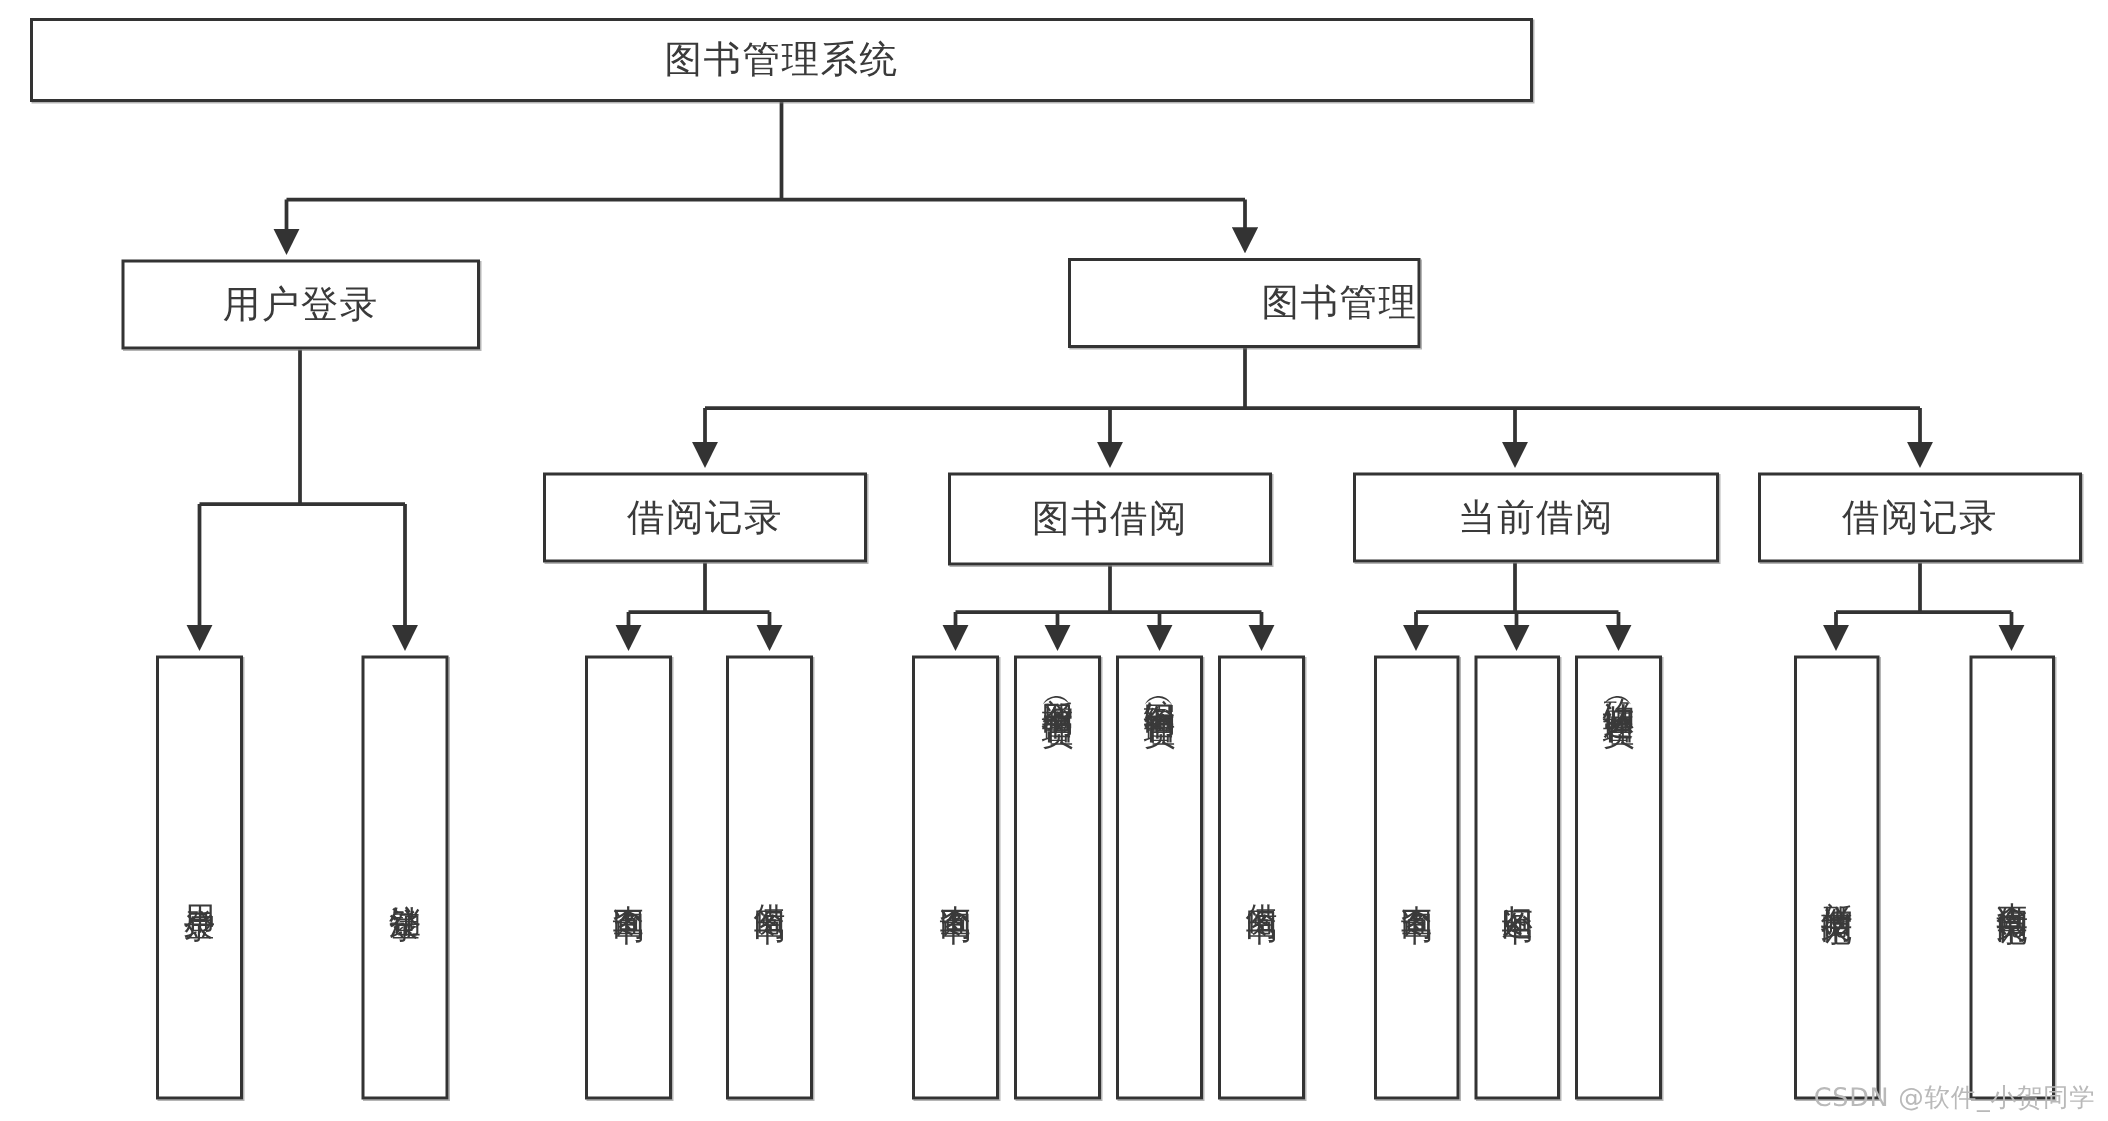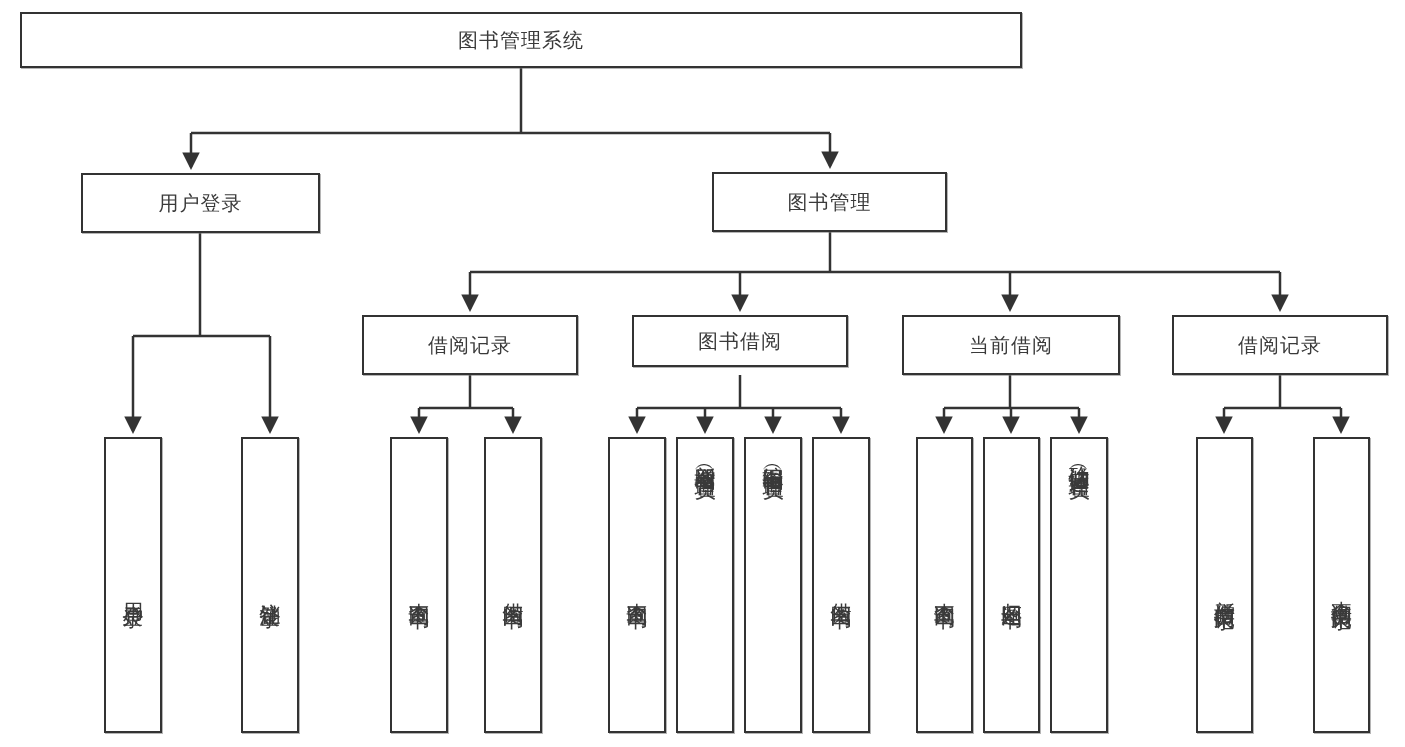--- a/index.html
+++ b/index.html
@@ -25,21 +25,21 @@
     box-sizing: border-box;
     background: #ffffff;
     border: 2px solid #333333;
     box-shadow: 1px 1px 0 0 rgba(120,120,120,0.55);
     display: flex;
     align-items: center;
     justify-content: center;
   }
   .node-label {
     color: #3a3a3a;
-    font-size: 20px;
+    font-size: 25px;
     line-height: 1.25;
     letter-spacing: 1px;
     white-space: nowrap;
     text-align: center;
   }
   .node-box.leaf {
     align-items: flex-start;
     padding-top: 10px;
   }
   .node-box.leaf .node-label {
@@ -132,31 +132,31 @@
     <path class="conn" d="M 1341 408 L 1341 431" marker-end="url(#arrow)"></path>
   </svg>
 
   <div class="node-box" style="left:20px; top:12px; width:1002px; height:56px;">
     <span class="node-label">图书管理系统</span>
   </div>
 
   <div class="node-box" style="left:81px; top:173px; width:239px; height:60px;">
     <span class="node-label">用户登录</span>
   </div>
-  <div class="node-box" style="left:712px; top:172px; width:235px; height:60px;">
+  <div class="node-box" style="left:712px; top:172px; width:235px; height:60px;justify-content:flex-end;">
     <span class="node-label">图书管理</span>
   </div>
 
   <div class="node-box" style="left:362px; top:315px; width:216px; height:60px;">
     <span class="node-label">借阅记录</span>
   </div>
-  <div class="node-box" style="left:632px; top:315px; width:216px; height:52px;">
+  <div class="node-box" style="left:632px; top:315px; width:216px; height:62px;">
     <span class="node-label">图书借阅</span>
   </div>
-  <div class="node-box" style="left:902px; top:315px; width:218px; height:60px;">
+  <div class="node-box" style="left:902px; top:315px; width:244px; height:60px;">
     <span class="node-label">当前借阅</span>
   </div>
   <div class="node-box" style="left:1172px; top:315px; width:216px; height:60px;align-items:center;">
     <span class="node-label">借阅记录</span>
   </div>
 
   <div class="node-box leaf centered" style="left:104px; top:437px; width:58px; height:296px;">
     <span class="node-label">用户登录</span>
   </div>
   <div class="node-box leaf centered" style="left:241px; top:437px; width:58px; height:296px;">
@@ -189,14 +189,15 @@
   <div class="node-box leaf" style="left:1050px; top:437px; width:58px; height:296px;">
     <span class="node-label">确认归还（管理员）</span>
   </div>
   <div class="node-box leaf centered" style="left:1196px; top:437px; width:57px; height:296px;">
     <span class="node-label">新增借阅记录</span>
   </div>
   <div class="node-box leaf centered" style="left:1313px; top:437px; width:57px; height:296px;">
     <span class="node-label">查询借阅记录</span>
   </div>
 
+  <div id="watermark">CSDN @软件_小贺同学</div>
 
 </div>
 
 </body></html>

